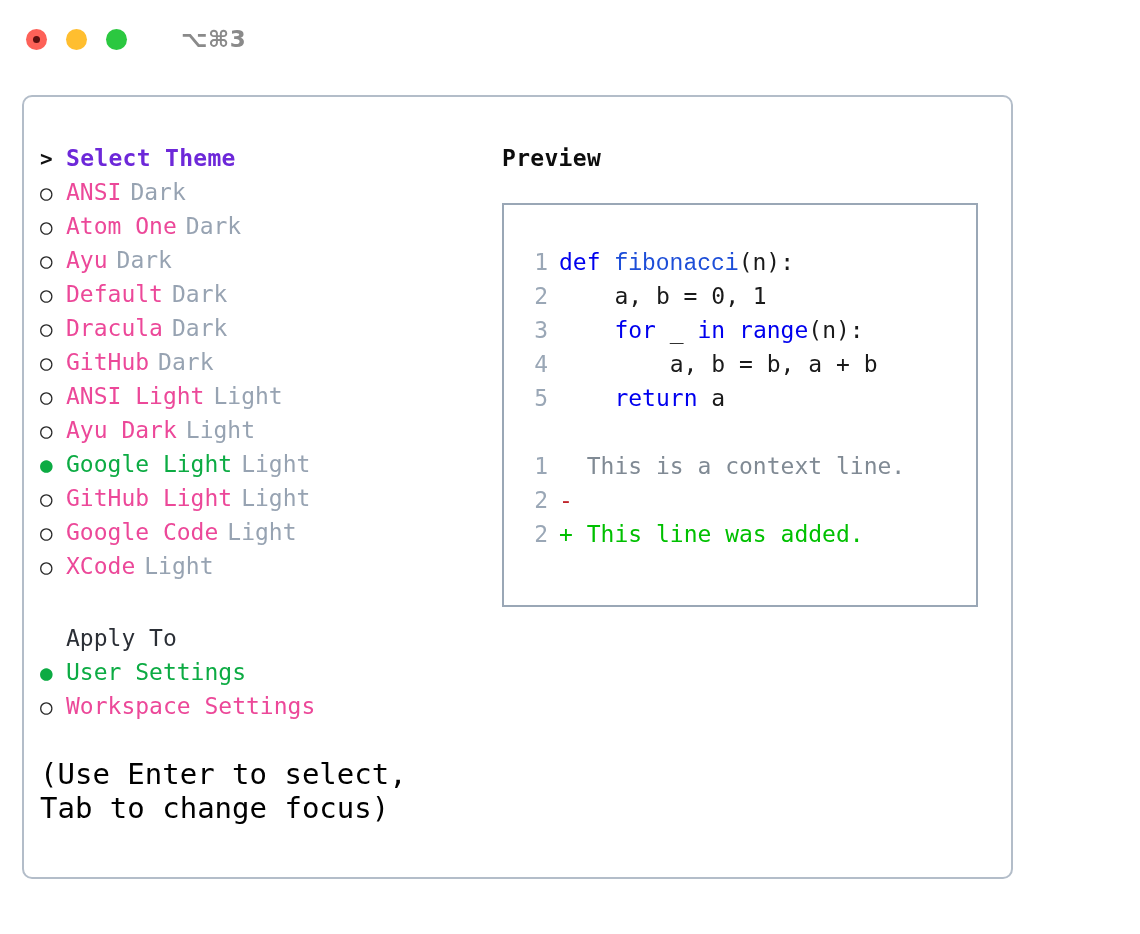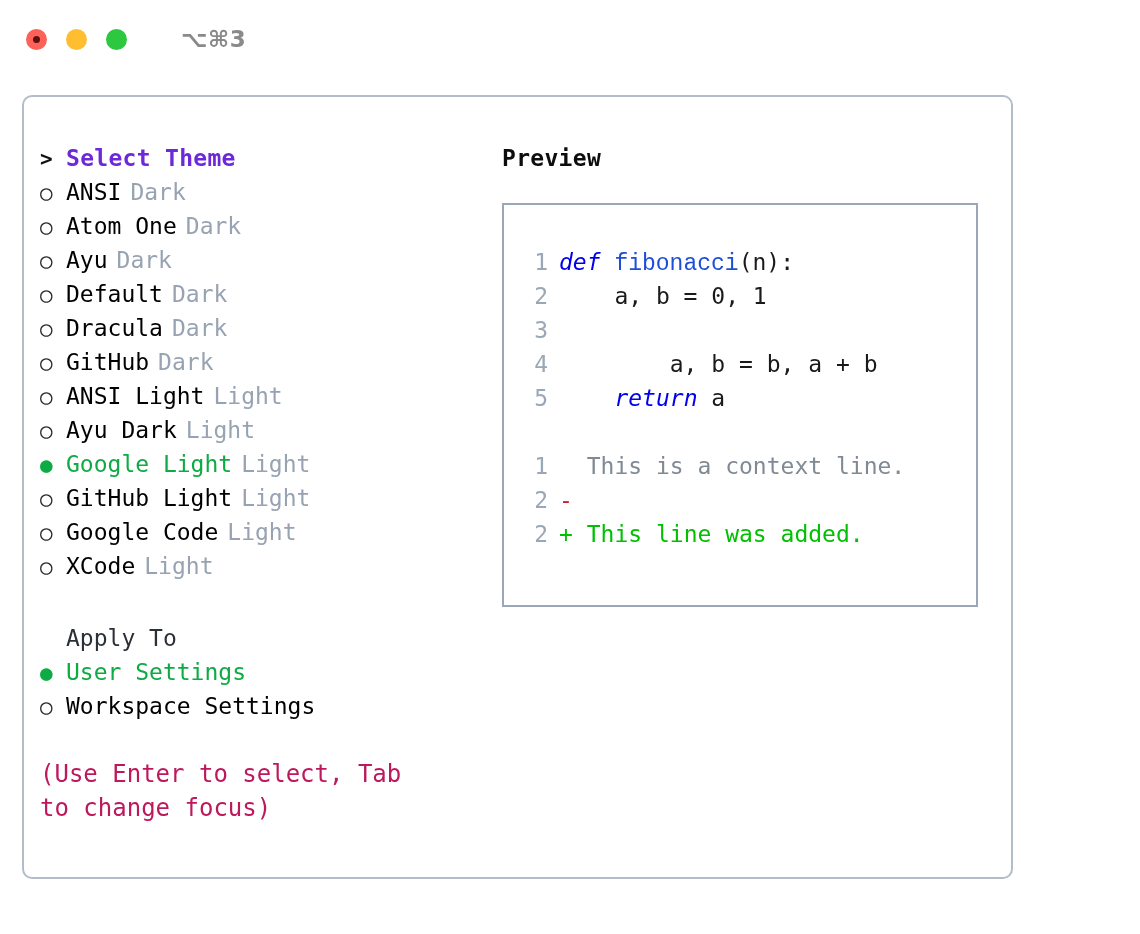--- a/index.html
+++ b/index.html
@@ -106,43 +106,43 @@
   }
   .marker {
     display: inline-block;
     width: 26px;
     flex: 0 0 26px;
     color: #2a2a2a;
     font-size: 21px;
   }
   .marker.sel { color: #0cab43; }
   .header-row .marker { font-weight: 700; color: #111; }
-  .row-label { color: #000000; }
+  .row-label { color: #ec4899; }
   .row-label.sel { color: #0cab43; }
   .row-label.hdr { font-weight: 700; color: #6d28d9; letter-spacing: 0.3px; }
   .row-cat {
     color: #97a3b2;
     margin-left: 9px;
   }
 
   .section-gap { height: 38px; }
 
   .section-header {
     display: flex;
     align-items: baseline;
     height: 34px;
     font-size: 23px;
   }
   .section-header .marker { color: transparent; }
   .section-header .row-label { color: #2b2f36; }
 
   .hint {
     margin-top: 30px;
-    font-size: 24px;
-    color: #be185d;
+    font-size: 29px;
+    color: #000000;
     line-height: 34px;
     width: 400px;
   }
 
   
   .right-col {
     position: absolute;
     left: 478px;
     top: 48px;
     width: 500px;
@@ -170,21 +170,21 @@
     white-space: pre;
   }
   .ln {
     display: inline-block;
     width: 26px;
     flex: 0 0 26px;
     text-align: right;
     color: #9aa7b6;
     margin-right: 11px;
   }
-  .tok-kw   { color: #0000ee; font-style: italic; }
+  .tok-kw   { color: #0000ee; }
   .tok-fn   { color: #1d4ed8; font-family: Liberation Mono, monospace; }
   .tok-pl   { color: #1a1a1a; }
   .tok-ctx  { color: #808a94; }
   .tok-del  { color: #c0232a; }
   .tok-add  { color: #00c000; }
   .blank-line { height: 34px; }
 </style>
 </head>
 <body>
 
@@ -292,21 +292,21 @@
 
         <div class="hint">(Use Enter to select, Tab to change focus)</div>
       </div>
 
       <div class="right-col">
         <div class="preview-title">Preview</div>
         <div class="preview-box">
           <div id="code-lines">
               <div class="code-line"><span class="ln">1</span><span><span class="tok-kw">def </span><span class="tok-fn">fibonacci</span><span class="tok-pl">(n):</span></span></div>
               <div class="code-line"><span class="ln">2</span><span><span class="tok-pl">    a, b = 0, 1</span></span></div>
-              <div class="code-line"><span class="ln">3</span></div>
+              <div class="code-line"><span class="ln">3</span><span><span class="tok-pl">    </span><span class="tok-kw">for</span><span class="tok-pl"> _ </span><span class="tok-kw">in</span><span class="tok-pl"> </span><span class="tok-kw">range</span><span class="tok-pl">(n):</span></span></div>
               <div class="code-line"><span class="ln">4</span><span><span class="tok-pl">        a, b = b, a + b</span></span></div>
               <div class="code-line"><span class="ln">5</span><span><span class="tok-pl">    </span><span class="tok-kw">return</span><span class="tok-pl"> a</span></span></div>
             </div>
           <div class="blank-line"></div>
           <div id="diff-lines">
               <div class="code-line"><span class="ln">1</span><span class="tok-ctx">  </span><span class="tok-ctx">This is a context line.</span></div>
               <div class="code-line"><span class="ln">2</span><span class="tok-del">- </span></div>
               <div class="code-line"><span class="ln">2</span><span class="tok-add">+ </span><span class="tok-add">This line was added.</span></div>
             </div>
         </div>

